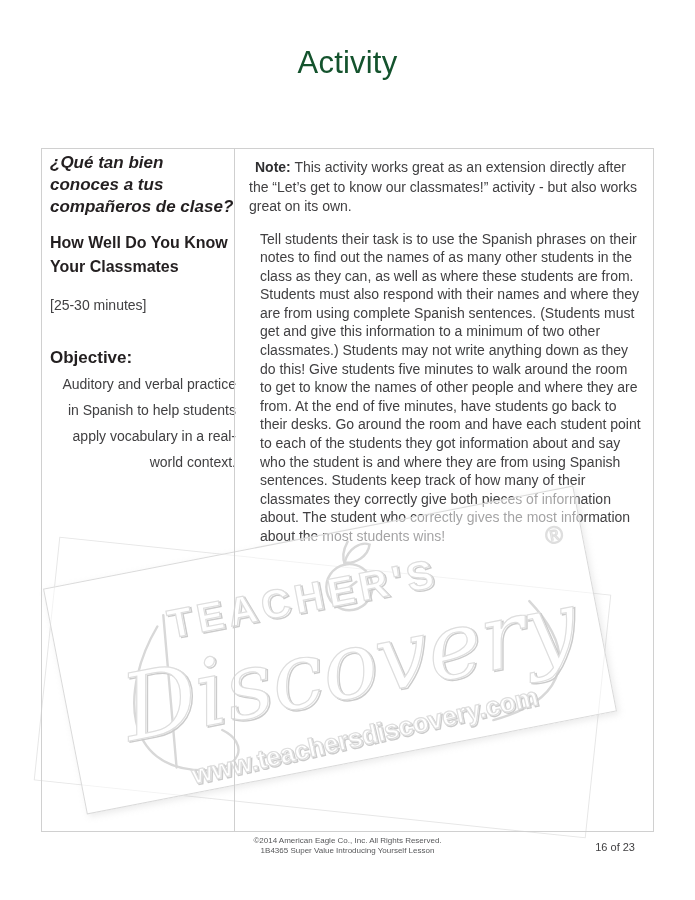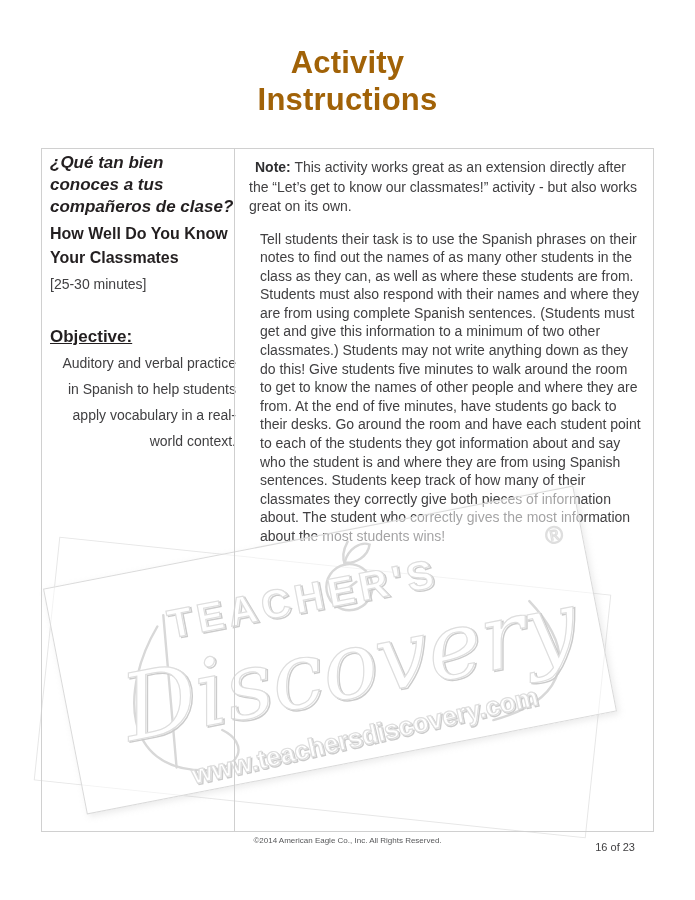--- a/index.html
+++ b/index.html
@@ -4,35 +4,35 @@
 <style>
   * { margin:0; padding:0; box-sizing:border-box; }
   html,body { background:#ffffff; }
   body { width:695px; height:900px; position:relative; overflow:hidden;
          font-family:"Liberation Sans", sans-serif; -webkit-font-smoothing:antialiased; }
 
   .page { position:absolute; left:0; top:0; width:695px; height:900px; background:#fff; }
 
   
   .doc-title { position:absolute; left:0; top:44px; width:695px; text-align:center;
-               color:#a16207; font-weight:700; font-size:31px; line-height:37px;
+               color:#14532d; font-weight:400; font-size:31px; line-height:37px;
                letter-spacing:0.2px; z-index:1; }
 
   
   .content-box-border { position:absolute; left:41px; top:148px; width:613px; height:684px;
                         border:1.5px solid #d0d0d0; z-index:5; pointer-events:none; }
   .column-divider { position:absolute; left:234px; top:148px; height:684px; width:0;
                     border-left:1.5px solid #cfcfcf; z-index:5; pointer-events:none; }
 
   
   .left-col { position:absolute; left:50px; top:152px; width:186px; z-index:1; color:#231f20; }
   .spanish-title { font-size:17px; line-height:22px; font-weight:700; font-style:italic; }
-  .english-title { font-size:16px; line-height:24px; font-weight:700; margin-top:4px; }
-  .duration { font-size:14px; line-height:18px; color:#414042; margin-top:5px; }
-  .obj-heading { font-size:17px; line-height:21px; font-weight:700; margin-top:33px;text-decoration:underline; }
+  .english-title { font-size:16px; line-height:24px; font-weight:700; margin-top:13px; }
+  .duration { font-size:14px; line-height:18px; color:#414042; margin-top:17px; }
+  .obj-heading { font-size:17px; line-height:21px; font-weight:700; margin-top:33px; }
   .obj-text { font-size:14px; line-height:26px; color:#414042; margin-top:3px;text-align:right; }
 
   
   .right-col { position:absolute; left:249px; top:158px; width:392px; z-index:1; color:#414042; }
   .note-para { font-size:14px; line-height:19.5px; }
   .note-para b { color:#2e2e30;padding-left:6px; }
   .instructions-para { font-size:14px; line-height:18.6px; margin-top:13px;margin-left:11px; }
 
   
   .wm-sheet2 { position:absolute; left:45px; top:565px; width:555px; height:245px;
@@ -53,21 +53,20 @@
   .page-number { position:absolute; right:60px; top:841px; font-size:11px;
                  color:#414042; z-index:4; }
 </style>
 </head>
 <body>
 
 <div class="page">
 
   <div class="doc-title">
     <div>Activity</div>
-    <div>Instructions</div>
   </div>
 
   <div class="left-col">
     <div class="spanish-title">¿Qué tan bien conoces a tus compañeros de clase?</div>
     <div class="english-title">How Well Do You Know Your Classmates</div>
     <div class="duration">[25-30 minutes]</div>
     <div class="obj-heading">Objective:</div>
     <div class="obj-text">Auditory and verbal practice in Spanish to help students apply vocabulary in a real-world context.</div>
   </div>
 
@@ -104,16 +103,17 @@
       <text class="wm-shadow" x="111" y="216" font-family="Liberation Sans, sans-serif" font-weight="bold" font-size="26" transform="rotate(-2 260 210)">www.teachersdiscovery.com</text>
       <text class="wm-face" x="110" y="214.5" font-family="Liberation Sans, sans-serif" font-weight="bold" font-size="26" transform="rotate(-2 260 210)">www.teachersdiscovery.com</text>
     </svg>
   </div>
 
   <div class="content-box-border"></div>
   <div class="column-divider"></div>
 
   <div class="footer-copy">
     <div>©2014 American Eagle Co., Inc. All Rights Reserved.</div>
+    <div>1B4365 Super Value Introducing Yourself Lesson</div>
   </div>
   <div class="page-number">16 of 23</div>
 
 </div>
 
 </body></html>

